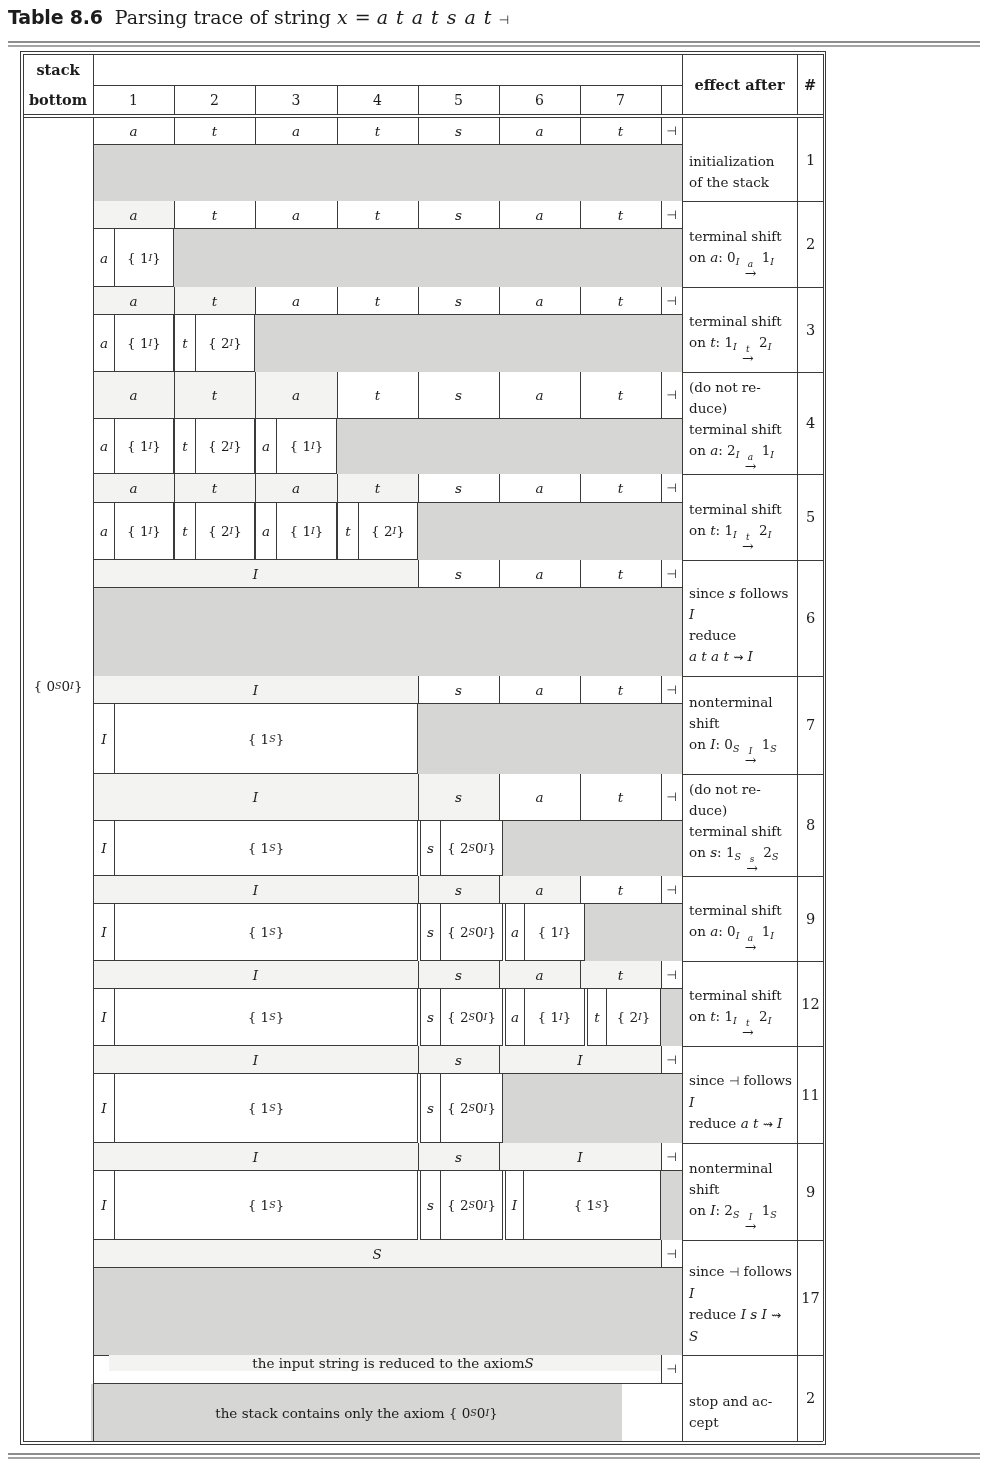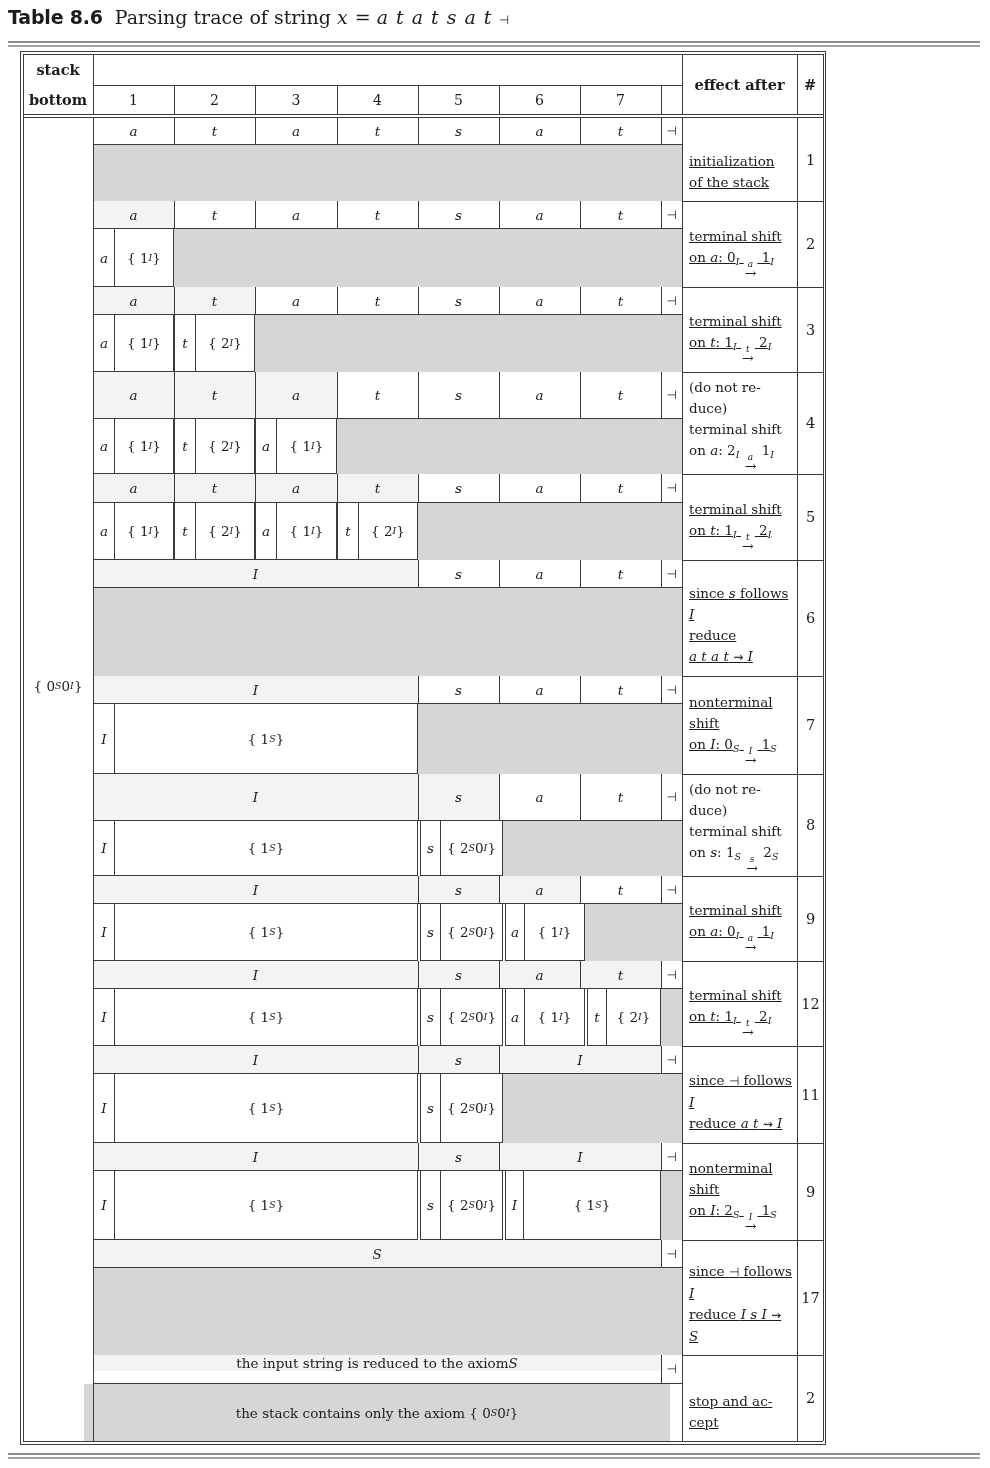--- a/index.html
+++ b/index.html
@@ -19,21 +19,21 @@
   .hdr{font-size:14.5px;}
   .hnum{font-size:14px;}
   .icell{position:absolute;display:flex;align-items:center;justify-content:center;font-size:13.5px;background:#fff;}
   .shaded{background:#f3f3f2;}
   .gray{position:absolute;background:#d6d6d5;}
   .gtxt{display:flex;align-items:center;justify-content:center;font-size:13.5px;}
   .pair{position:absolute;display:flex;background:#fff;border:1px solid #3a3a3a;box-sizing:border-box;align-items:stretch;}
   .pair .sym{display:flex;align-items:center;justify-content:center;border-right:1px solid #3a3a3a;font-size:13.5px;flex:0 0 auto;}
   .pair .set{display:flex;align-items:center;justify-content:center;font-size:13.5px;flex:1 1 auto;}
   .effect{position:absolute;display:flex;flex-direction:column;box-sizing:border-box;font-size:13.5px;line-height:21px;padding:5px 2px 8px 6px;text-align:left;}
-  .effect.end{justify-content:flex-end;text-decoration:underline;}
+  .effect.end{justify-content:flex-end;}
   .effect.between{justify-content:space-between;}
   .num{position:absolute;display:flex;align-items:center;justify-content:center;font-size:14.5px;}
   sub{font-size:9.5px;line-height:0;vertical-align:-3px;}
   .tk{font-family:"DejaVu Sans","Liberation Sans",sans-serif;font-size:12px;}
   .xa{display:inline-flex;flex-direction:column;align-items:center;vertical-align:-5px;margin:0 1px;}
   .xa .xo{font-size:9px;line-height:6px;height:7px;}
   .xa .xl{font-size:14px;line-height:11px;}
   .sbl{position:absolute;display:flex;align-items:center;justify-content:center;font-size:13.5px;}
 </style>
 </head>
@@ -620,27 +620,27 @@
       <span class="tk">⊣</span>
     </div>
     <div class="vline" style="left: 661px; top: 1240px; width: 1px; height: 27px;"></div>
     <div class="hline" style="left: 93px; top: 1267px; width: 589px; height: 1px;"></div>
     <div class="gray" style="left: 93px; top: 1268px; width: 589px; height: 87px;"></div>
     <div class="hline" style="left: 93px; top: 1355px; width: 730px; height: 1px;"></div>
     <div class="effect end" style="left: 683px; top: 1240px; width: 114px; height: 115px;">
       <div class="emain">since <span class="tk">⊣</span> follows<br><i>I</i><br>reduce <i>I s I</i> <span class="tk">⇝</span><br><i>S</i></div>
     </div>
     <div class="num" style="left: 798px; top: 1240px; width: 25px; height: 115px;">17</div>
-    <div class="icell shaded" style="left: 93px; top: 1355px; width: 568px; height: 16px;">the input string is reduced to the axiom <i>S</i></div>
+    <div class="icell shaded" style="left: 109px; top: 1355px; width: 568px; height: 16px;">the input string is reduced to the axiom <i>S</i></div>
     <div class="icell" style="left: 661px; top: 1355px; width: 21px; height: 28px;">
       <span class="tk">⊣</span>
     </div>
     <div class="vline" style="left: 661px; top: 1355px; width: 1px; height: 28px;"></div>
     <div class="hline" style="left: 93px; top: 1383px; width: 589px; height: 1px;"></div>
-    <div class="gray gtxt" style="left: 84px; top: 1384px; width: 586px; height: 57px;">the stack contains only the axiom { 0<sub><i>S</i></sub> 0<sub><i>I</i></sub> }</div>
+    <div class="gray gtxt" style="left: 91px; top: 1384px; width: 531px; height: 57px;">the stack contains only the axiom { 0<sub><i>S</i></sub> 0<sub><i>I</i></sub> }</div>
     <div class="effect end" style="left: 683px; top: 1355px; width: 114px; height: 86px;">
       <div class="emain">stop and ac-<br>cept</div>
     </div>
     <div class="num" style="left: 798px; top: 1355px; width: 25px; height: 86px;">2</div>
     <div class="vline" style="left: 93px; top: 118px; width: 1px; height: 1323px;"></div>
     <div class="vline" style="left: 682px; top: 118px; width: 1px; height: 1323px;"></div>
     <div class="vline" style="left: 797px; top: 118px; width: 1px; height: 1323px;"></div>
     <div class="orect" style="left: 20px; top: 51px; width: 804px; height: 1392px;"></div>
     <div class="vline" style="left: 23px; top: 54px; width: 1px; height: 1387px;"></div>
     <div class="vline" style="left: 823px; top: 54px; width: 1px; height: 1387px;"></div>

